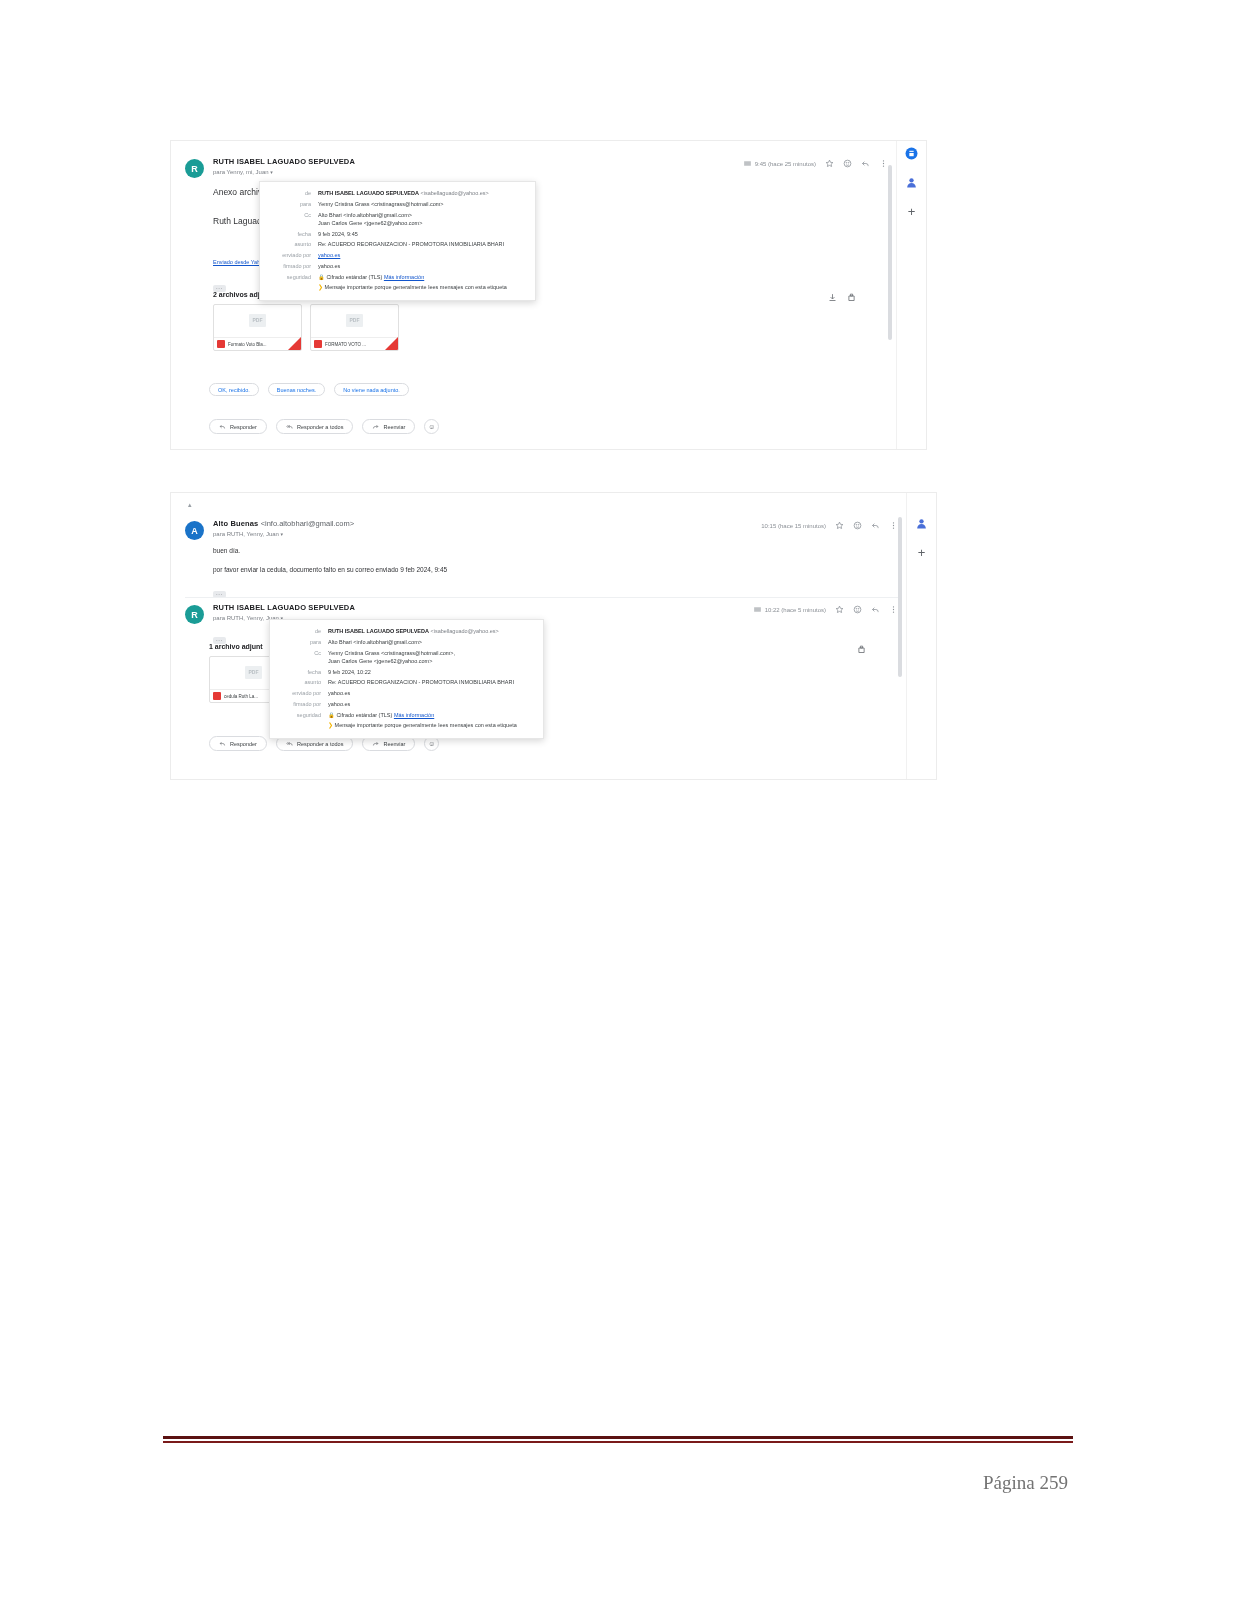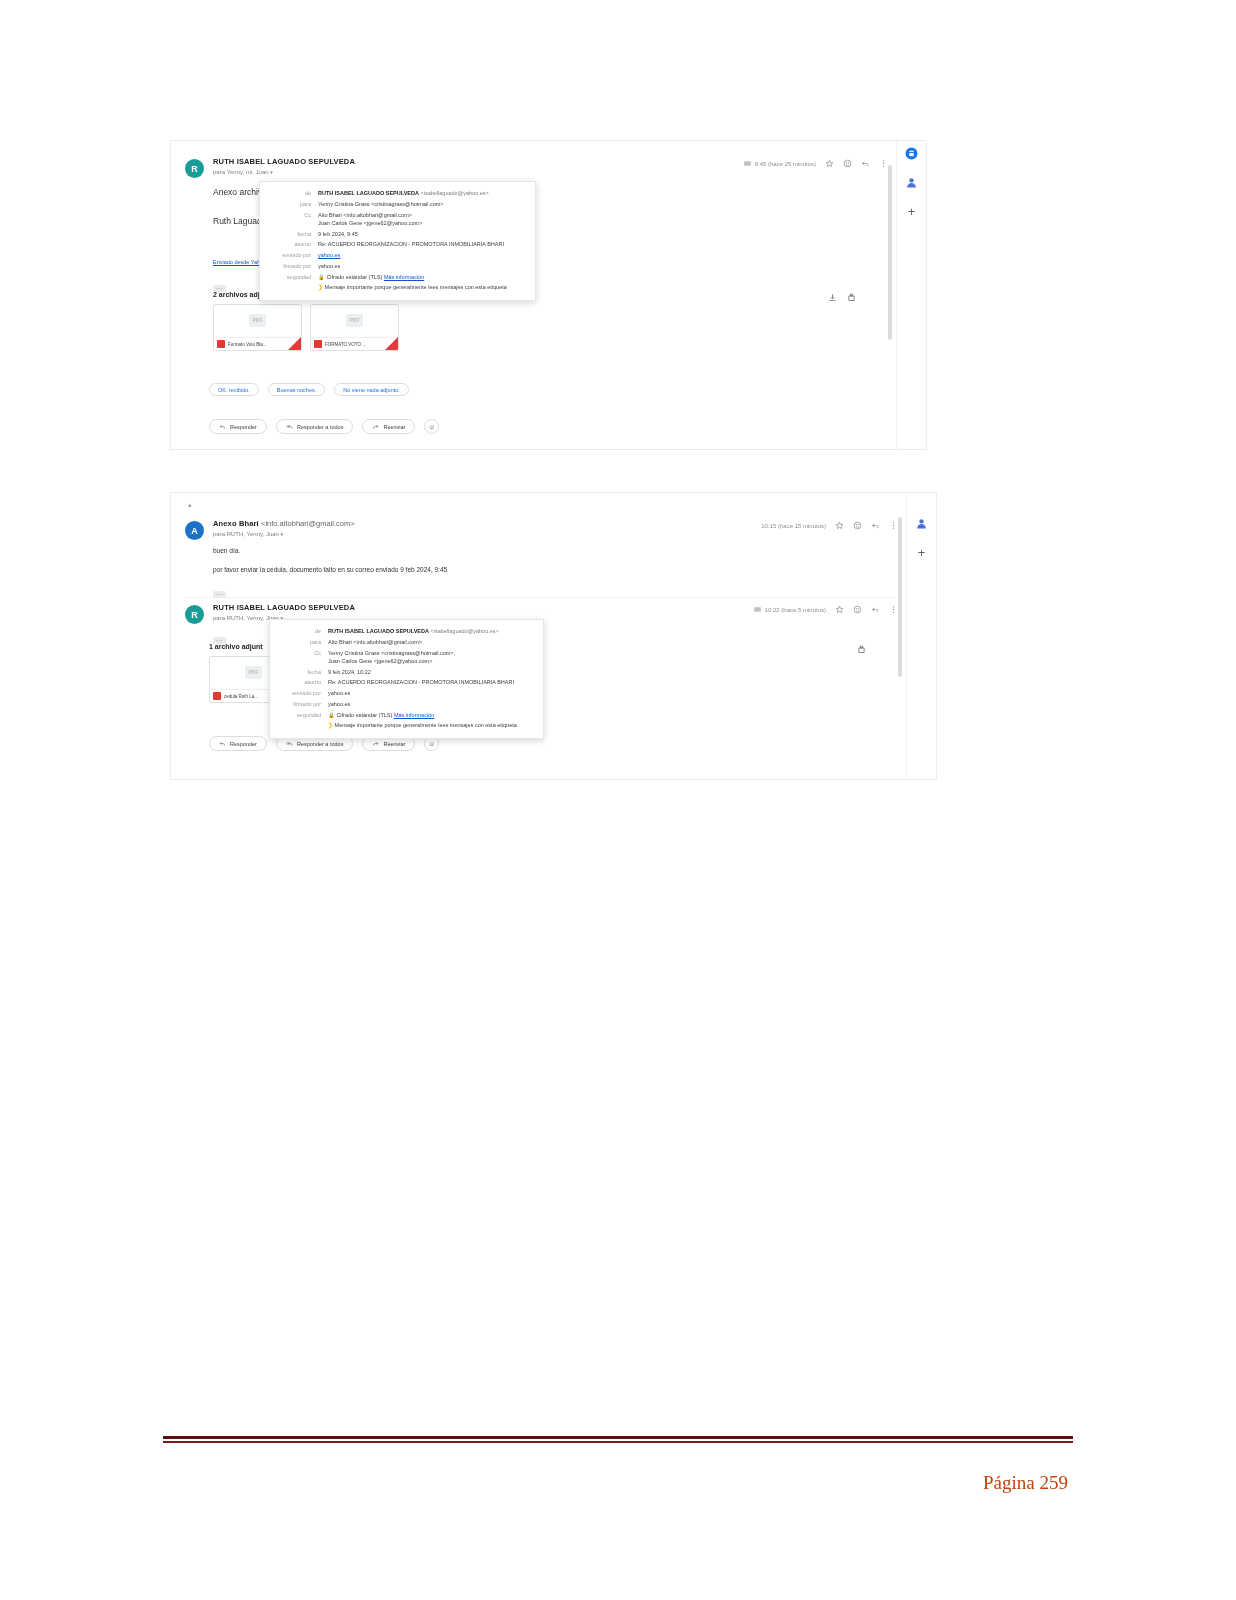--- a/index.html
+++ b/index.html
@@ -160,21 +160,21 @@
   .thread-div { position:absolute; left:14px; right:38px; height:1px; background:#eef0f2; }
 
   
   .footer-rule-wrap { position:absolute; left:163px; right:163px; top:1436px; }
   .fr1 { height:3px; background:#5b1111; }
   .fr2 { height:1.5px; background:#ffffff; }
   .fr3 { height:2px; background:#7a1a1a; }
   .page-num {
     position:absolute; right:168px; top:1472px;
     font-family:"Liberation Serif", serif;
-    font-size:19px; color:#c2410c;text-align:right;
+    font-size:19px; color:#737373;text-align:right;
   }
 </style>
 </head>
 <body>
 
 <div class="doc-page">
 
   <div class="shot shot-1">
     <div class="mail-area">
 
@@ -408,21 +408,21 @@
 
       <div class="scrollbar" style="right:34px; height:160px;"></div>
 
       <span class="collapse-caret" style="top:8px;">▴</span>
 
       <div class="msg" style="top:26px;">
         <div class="msg-head">
           <div class="avatar av-blue">A</div>
           <div class="sender-block">
             <div class="sender-name">
-              <span>Anexo Bhari</span>
+              <span>Alto Buenas</span>
               <span class="addr">&lt;info.altobhari@gmail.com&gt;</span>
             </div>
             <div class="sender-to">
               <span>para RUTH, Yenny, Juan</span>
               <span class="caret">▾</span>
             </div>
           </div>
           <div class="head-right">
             <span>10:15 (hace 15 minutos)</span>
             <span class="hr-ic">

